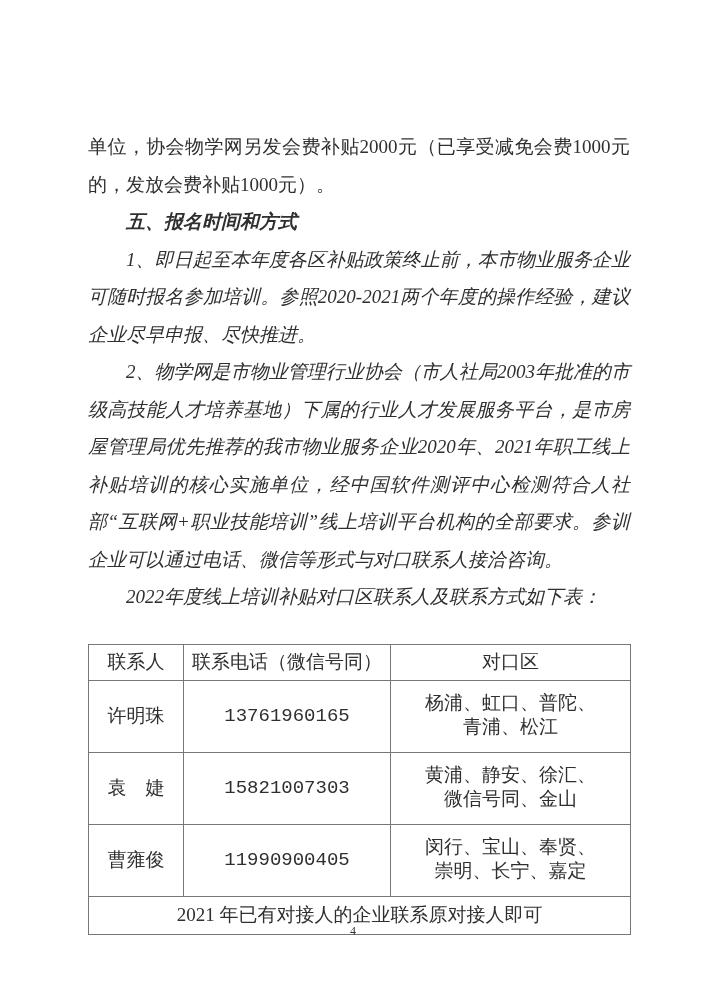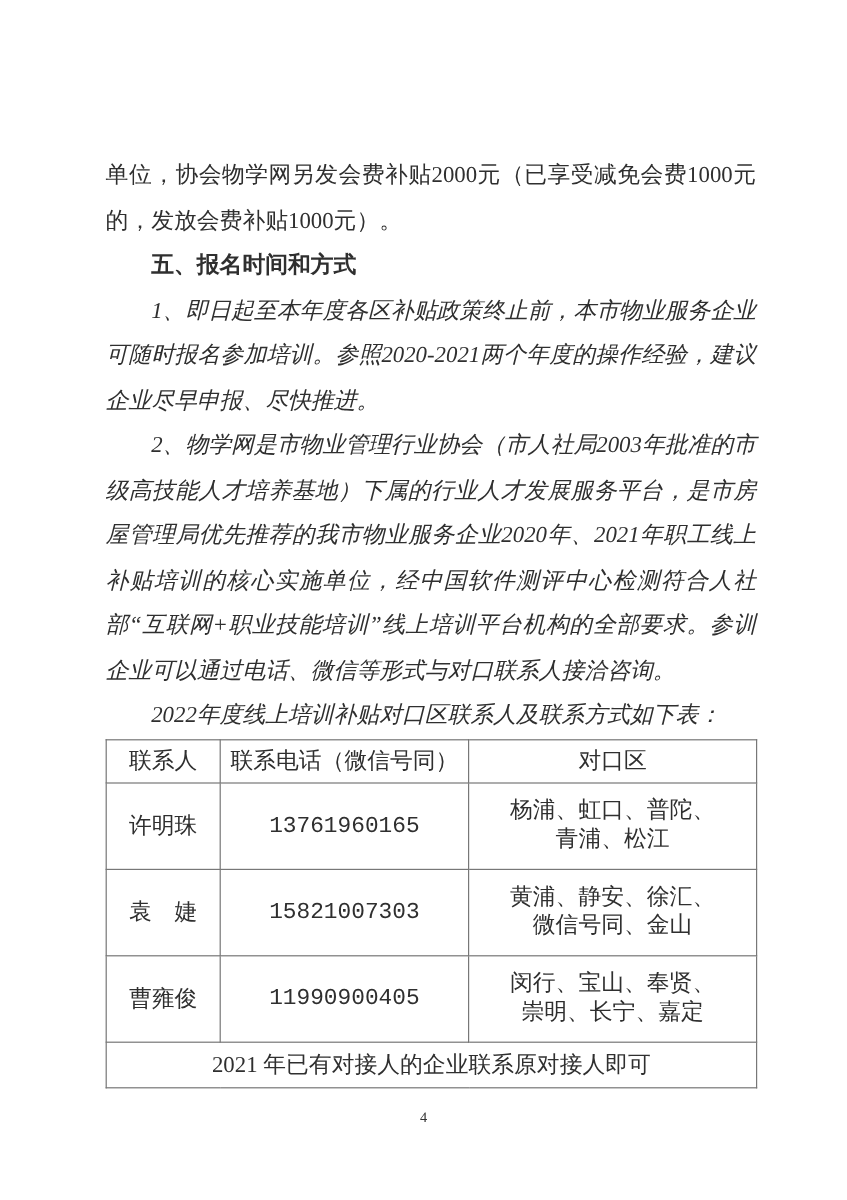--- a/index.html
+++ b/index.html
@@ -20,24 +20,25 @@
     font-size: 19px;
     line-height: 37.5px;
     text-align: justify;
     text-justify: inter-character;
   }
   .doc-text p { margin: 0; }
   .indent { text-indent: 2em; font-style: italic; }
   .section-heading {
     font-weight: bold;
     text-indent: 2em;
+    font-style: italic;
   }
   table.contacts {
     width: 542px;
-    margin-top: 0;
+    margin-top: 28px;
     border-collapse: collapse;
     table-layout: fixed;
     font-size: 19px;
     color: #2f2f2f;
   }
   table.contacts th, table.contacts td {
     border: 1px solid #777777;
     text-align: center;
     vertical-align: middle;
     font-weight: normal;

